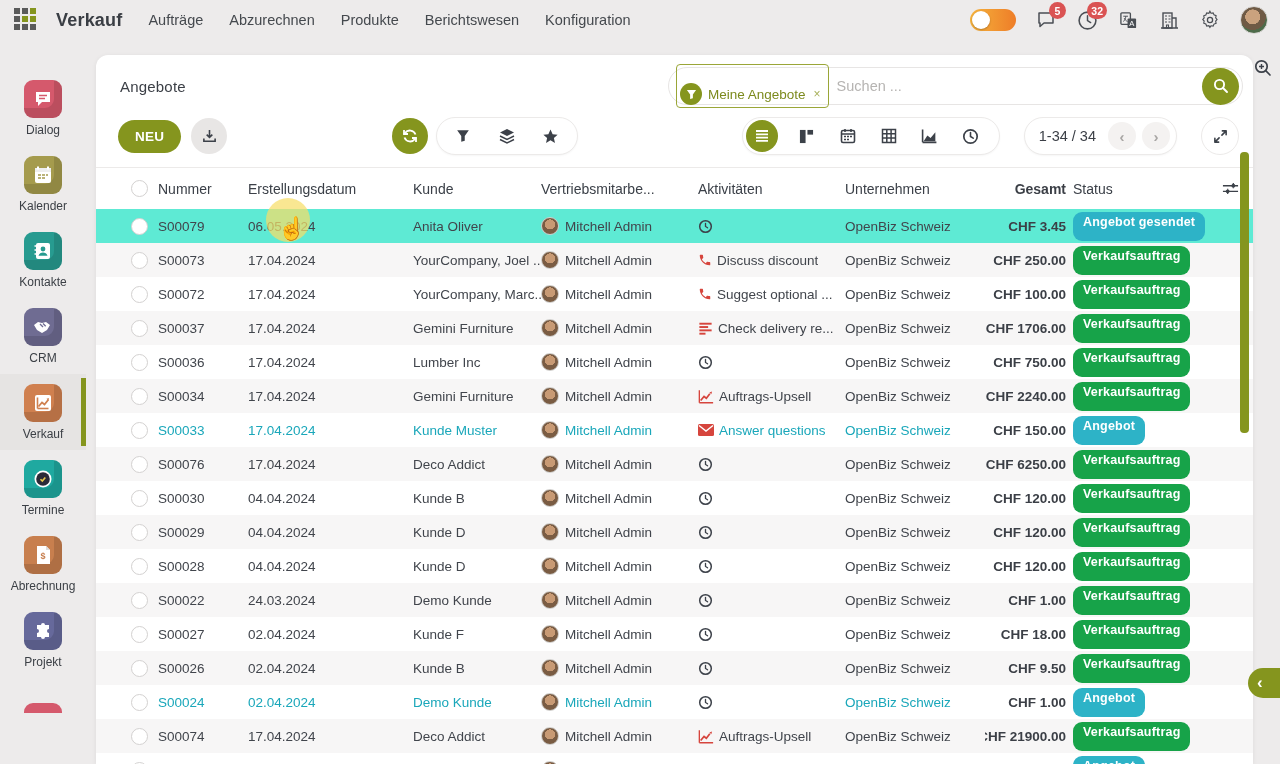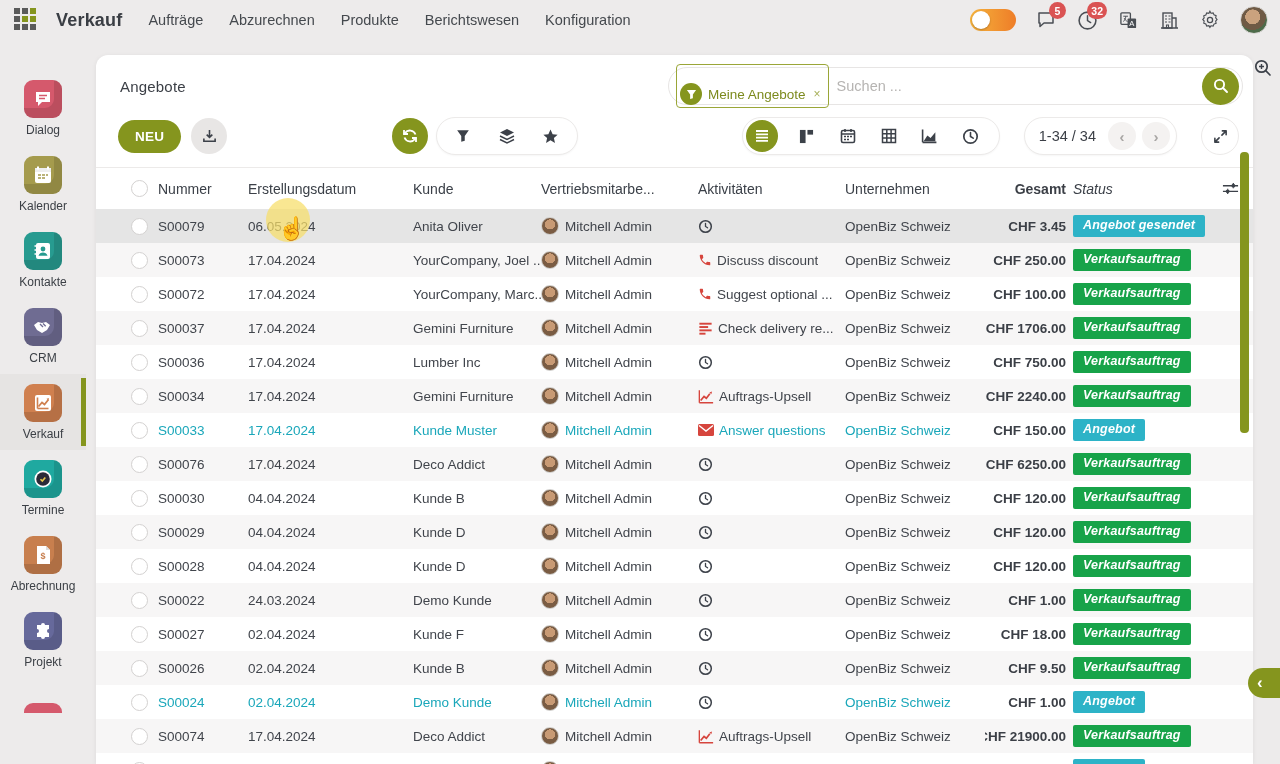--- a/index.html
+++ b/index.html
@@ -58,35 +58,35 @@
   .pager-pill { gap:6px; padding:0 6px 0 14px; }
   .pager-txt { font-size:14.5px; color:#3b3f46; margin-right:6px; }
   .pg-btn { width:28px; height:28px; border-radius:50%; background:#f4f2f1; border:none; color:#a9a7a5; font-size:15px; font-weight:700; cursor:pointer; display:flex; align-items:center; justify-content:center; }
   .btn-expand { width:38px; height:38px; border-radius:50%; background:#fff; border:1px solid #eceae9; display:flex; align-items:center; justify-content:center; cursor:pointer; }
 
   
   .tablewrap { border-top:1px solid #eceae9; margin-top:2px; }
   .thead { display:flex; align-items:center; height:41px; font-size:14px; color:#3b4048; }
   .trow { display:flex; align-items:center; height:34px; font-size:13.5px; cursor:pointer; }
   .trow:nth-child(even) { background:#f7f6f6; }
-  .trow.hover { background:#e5e5e5; }
+  .trow.hover { background:#5eead4; }
   .c { display:flex; align-items:center; overflow:hidden; white-space:nowrap; }
   .c-check { width:62px; padding-left:35px; flex:none; }
   .c-num { width:90px; flex:none; }
   .c-date { width:165px; flex:none; }
   .c-cust { width:128px; flex:none; padding-right:6px; }
   .c-sales { width:157px; flex:none; gap:6px; }
   .c-act { width:147px; flex:none; gap:5px; padding-right:6px; }
   .c-comp { width:140px; flex:none; }
   .c-total { width:81px; flex:none; justify-content:flex-end; font-weight:700; color:#3b3f46; }
-  .c-status { flex:1; padding-left:7px;font-style:italic; }
+  .c-status { flex:1; padding-left:7px; }
   .c-gear { width:46px; flex:none; justify-content:center; margin-left:auto; }
   .radio { width:17px; height:17px; border-radius:50%; border:1.5px solid #d3d1d0; background:#fff; }
   .avatar-sm { width:18px; height:18px; border-radius:50%; flex:none; background:radial-gradient(circle at 50% 40%, #c89a74 0 40%, #7a5c43 41% 75%, #584434 76% 100%); border:1px solid #cfcdca; }
-  .badge { color:#fff; font-size:12.5px; font-weight:700; padding:3px 10px 5px; border-radius:2px; letter-spacing:.2px;text-align:right; }
+  .badge { color:#fff; font-size:12.5px; font-weight:700; padding:3px 10px 12px; border-radius:9px; letter-spacing:.2px;text-align:right; }
   .accent-row .c-num, .accent-row .c-date, .accent-row .c-cust, .accent-row .c-sales, .accent-row .c-comp, .accent-row .c-act { color:#1aa7ba; }
   .act-label { overflow:hidden; text-overflow:ellipsis; }
 
   
   .v-scroll { position:absolute; top:152px; left:1240px; width:9px; height:281px; background:#85951e; border-radius:4px; z-index:6; cursor:grab; }
 
   
   .cursor-hl { position:absolute; top:198px; left:266px; width:44px; height:44px; border-radius:50%; background:rgba(246,222,104,.72); z-index:8; pointer-events:none; }
   .hand { position:absolute; top:216px; left:278px; z-index:9; font-size:22px; color:#fff; -webkit-text-stroke:1.2px #222; pointer-events:none; }
 </style>

